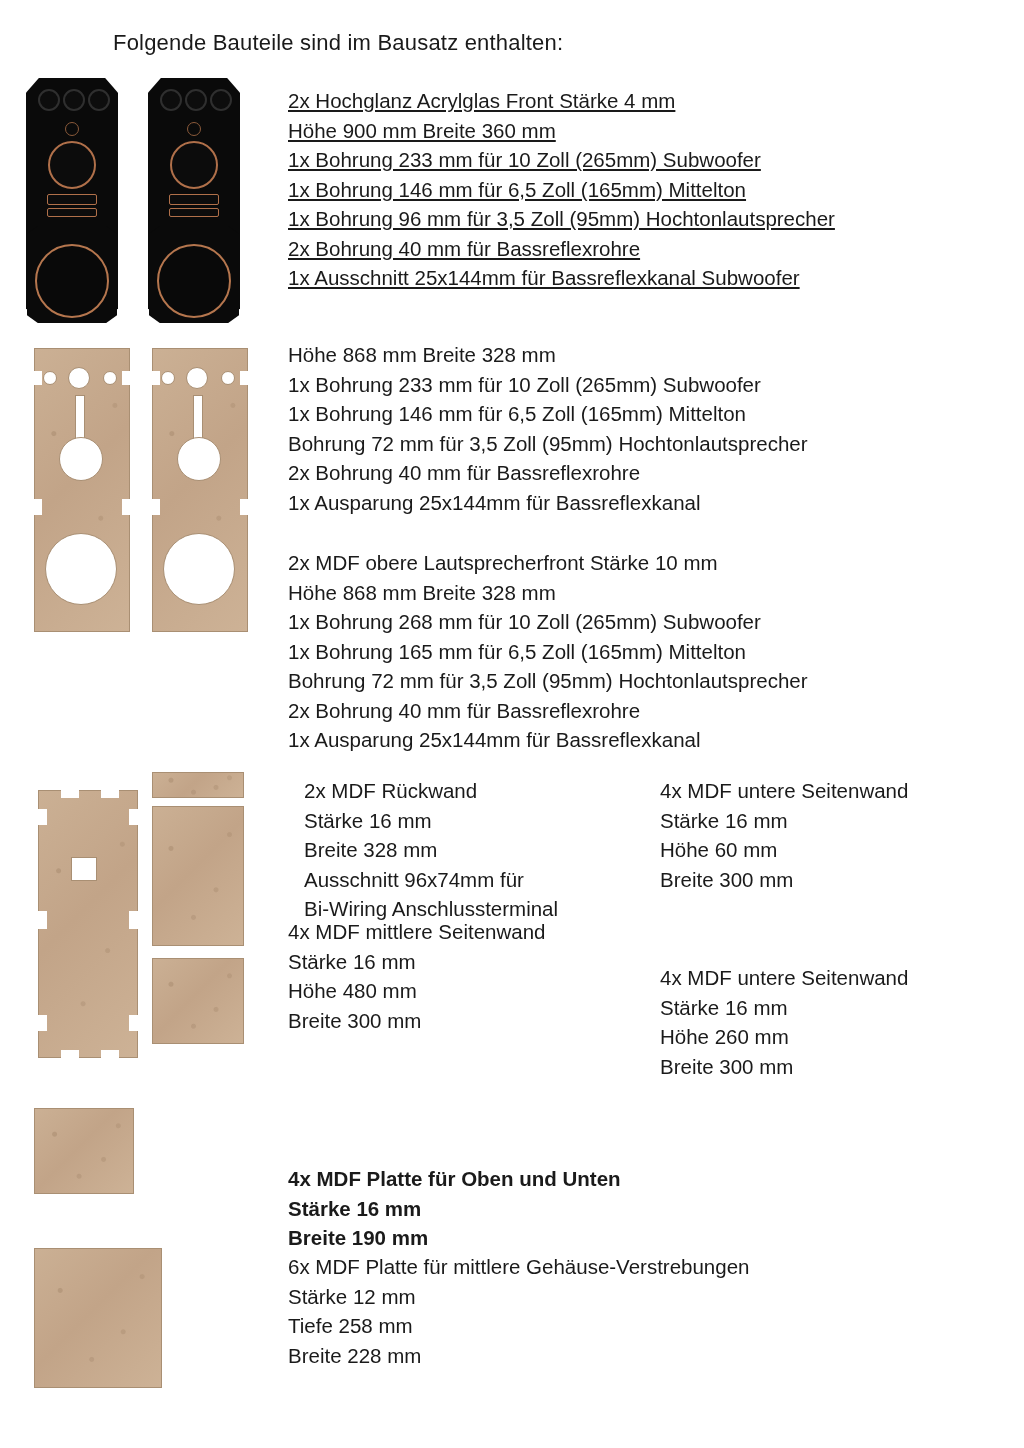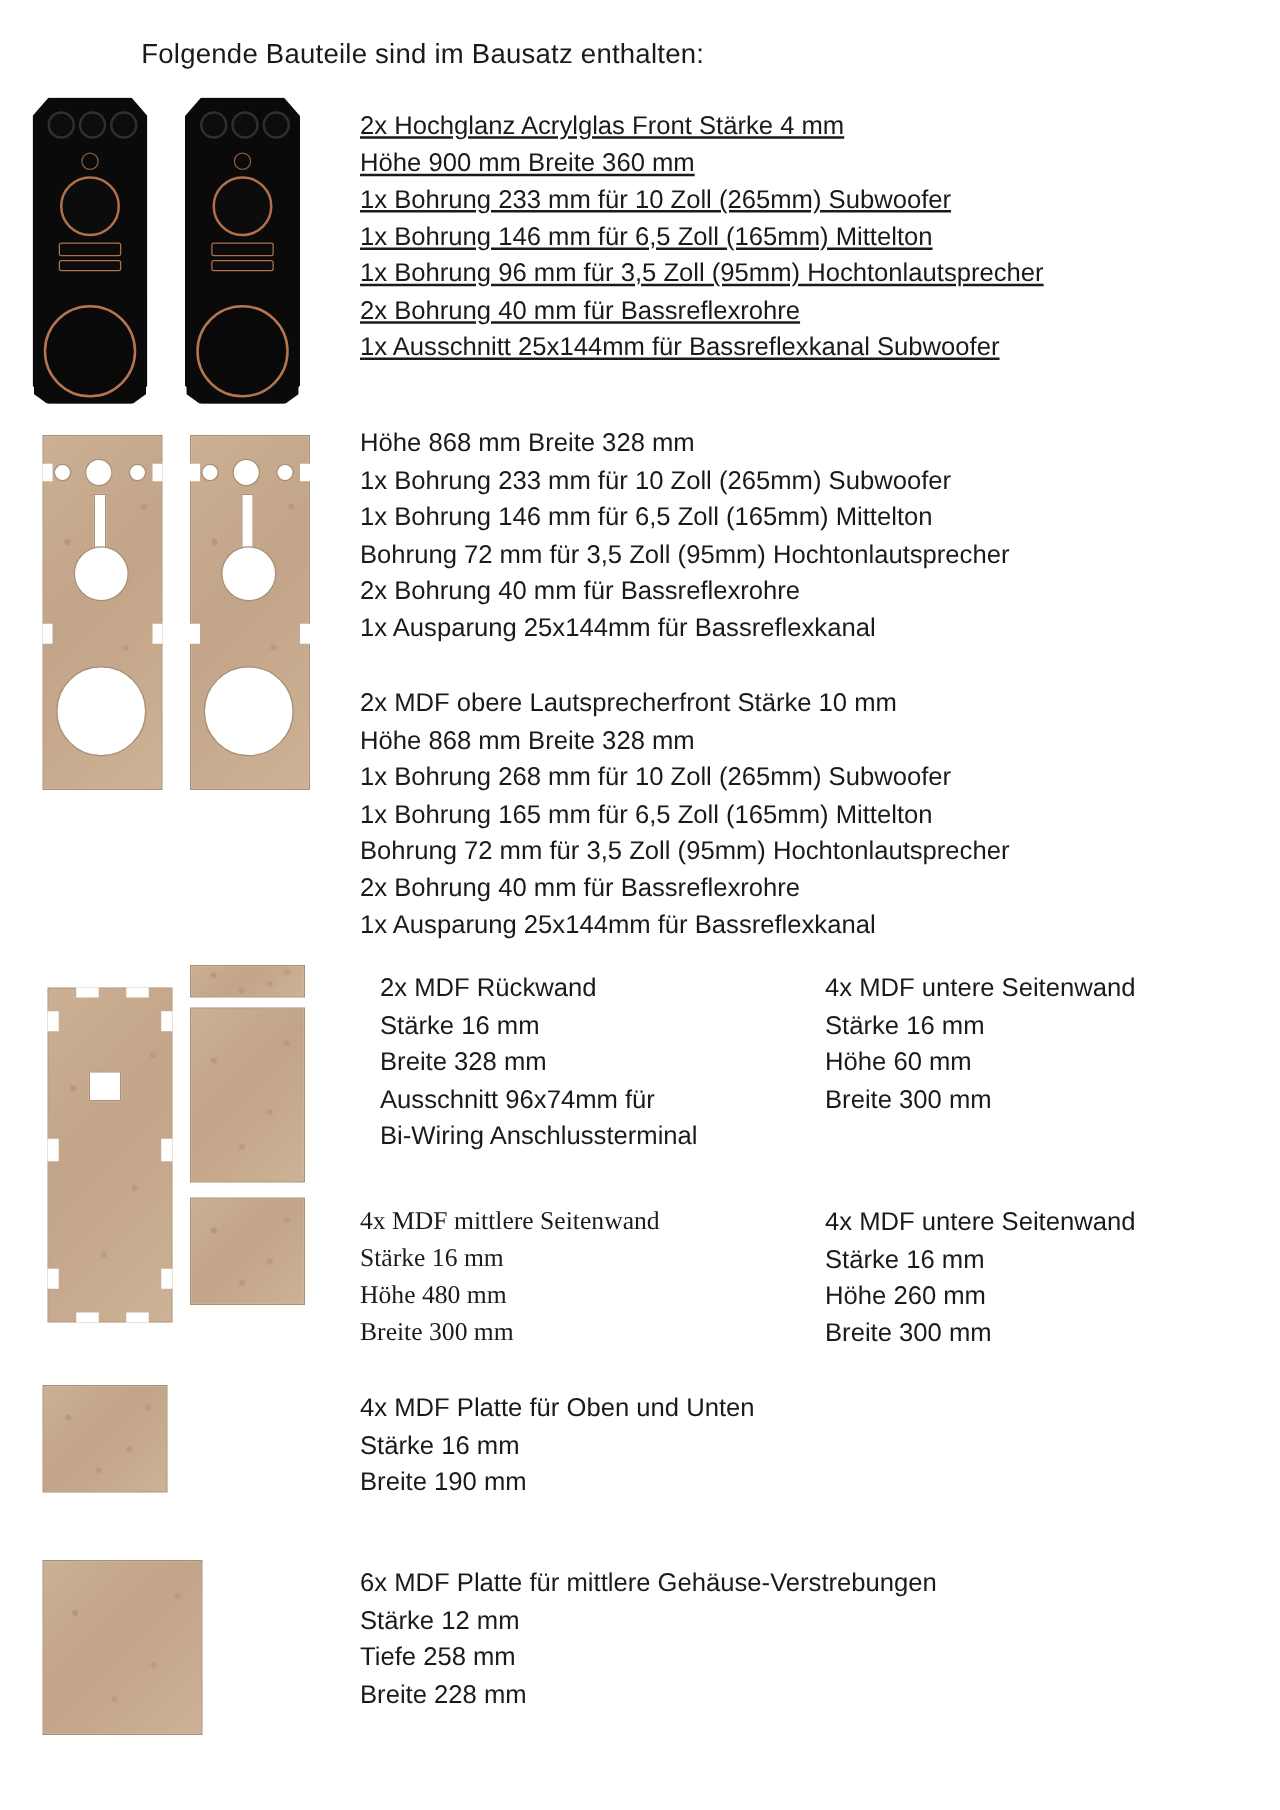--- a/index.html
+++ b/index.html
@@ -246,36 +246,36 @@
     <div>Bi-Wiring Anschlussterminal</div>
   </div>
 
   <div class="textblock" style="left:660px; top:776px;">
     <div>4x MDF untere Seitenwand</div>
     <div>Stärke 16 mm</div>
     <div>Höhe    60 mm</div>
     <div>Breite  300 mm</div>
   </div>
 
-  <div class="textblock" style="left:288px; top:963px;font-family:Liberation Serif, serif;">
+  <div class="textblock" style="left:288px; top:917px;">
     <div>4x MDF mittlere  Seitenwand</div>
     <div>Stärke 16 mm</div>
     <div>Höhe   480 mm</div>
     <div>Breite  300 mm</div>
   </div>
 
   <div class="textblock" style="left:660px; top:963px;">
     <div>4x MDF untere Seitenwand</div>
     <div>Stärke 16 mm</div>
     <div>Höhe   260 mm</div>
     <div>Breite  300 mm</div>
   </div>
 
   <div class="mdf" style="left:34px; top:1108px; width:100px; height:86px;"></div>
-  <div class="textblock" style="left:288px; top:1112px;">
+  <div class="textblock" style="left:288px; top:1164px;font-weight:bold;">
     <div>4x MDF Platte für Oben und Unten</div>
     <div>Stärke 16 mm</div>
     <div>Breite  190 mm</div>
   </div>
 
   <div class="mdf" style="left:34px; top:1248px; width:128px; height:140px;"></div>
   <div class="textblock" style="left:288px; top:1252px;">
     <div>6x MDF Platte für mittlere Gehäuse-Verstrebungen</div>
     <div>Stärke 12 mm</div>
     <div>Tiefe   258 mm</div>

